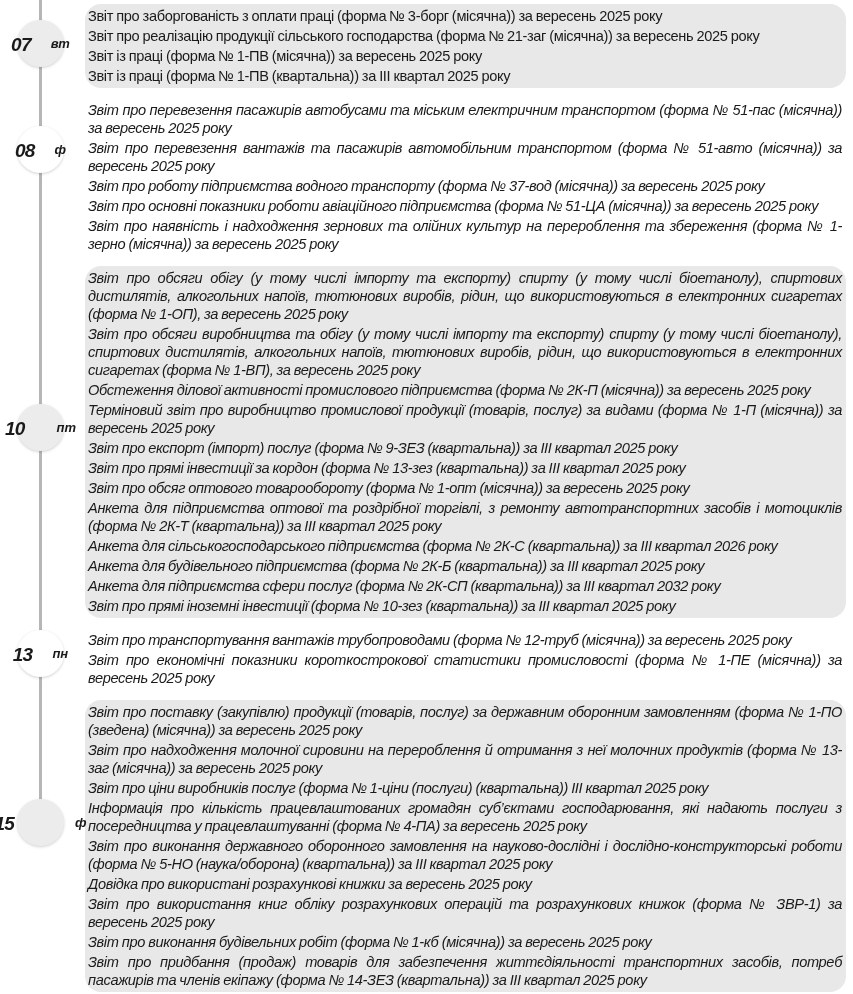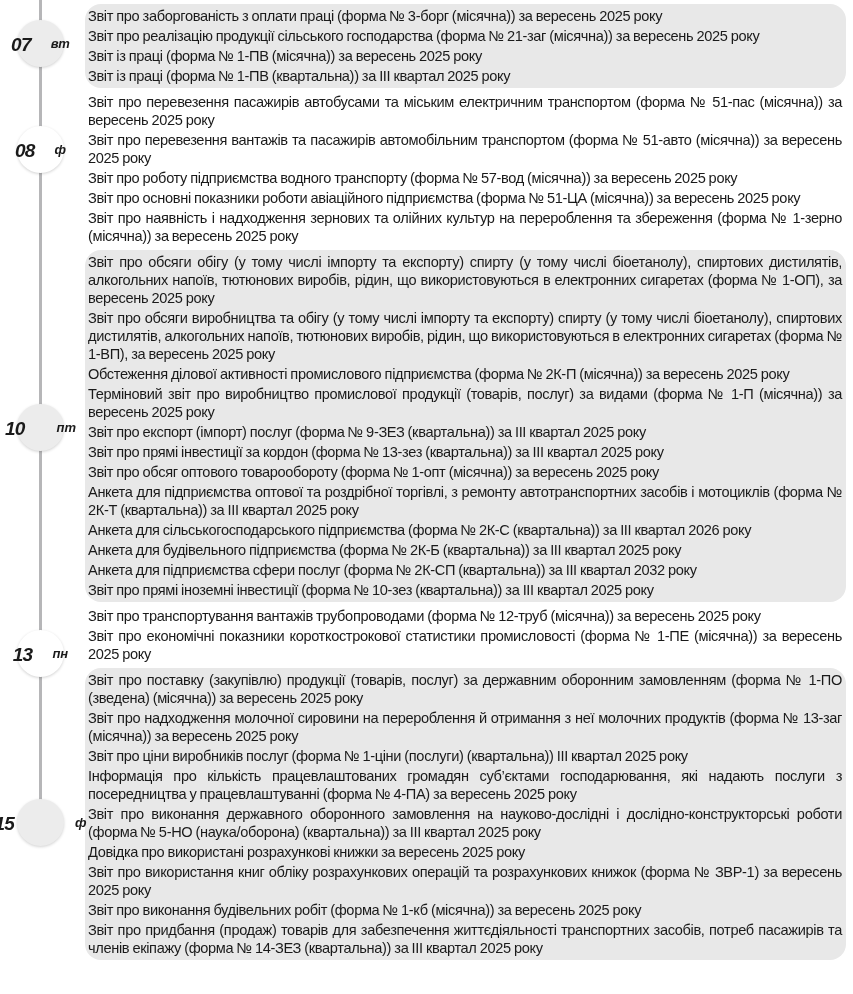--- a/index.html
+++ b/index.html
@@ -12,21 +12,21 @@
     position: absolute; left: 0; top: 0; width: 853px;
   }
   .group {
     position: relative;
     margin-left: 85px;
     width: 761px;
     padding: 2px 0 2px 0;
     border-radius: 16px;
   }
   .group.shaded { background: #e8e8e8; }
-  .group + .group { margin-top: 2px; }
+  .group + .group { margin-top: 10px; font-style: italic; }
   .item {
     font-size: 14.6px;
     line-height: 18px;
     padding: 1px 4px 1px 3px;
     text-align: justify;
     letter-spacing: -0.35px;
     word-spacing: -0.5px;
   }
   .group.shaded .item { }
   .line {
@@ -59,21 +59,21 @@
   <div class="group shaded" style="margin-top:4px;">
     <div class="item">Звіт про заборгованість з оплати праці (форма № 3-борг (місячна)) за вересень 2025 року</div>
     <div class="item">Звіт про реалізацію продукції сільського господарства (форма № 21-заг (місячна)) за вересень 2025 року</div>
     <div class="item">Звіт із праці (форма № 1-ПВ (місячна)) за вересень 2025 року</div>
     <div class="item">Звіт із праці (форма № 1-ПВ (квартальна)) за ІІІ квартал 2025 року</div>
   </div>
 
   <div class="group">
     <div class="item">Звіт про перевезення пасажирів автобусами та міським електричним транспортом (форма № 51-пас (місячна)) за вересень 2025 року</div>
     <div class="item">Звіт про перевезення вантажів та пасажирів автомобільним транспортом (форма № 51-авто (місячна)) за вересень 2025 року</div>
-    <div class="item">Звіт про роботу підприємства водного транспорту (форма № 57-вод (місячна)) за вересень 2025 року</div>
+    <div class="item">Звіт про роботу підприємства водного транспорту (форма № 37-вод (місячна)) за вересень 2025 року</div>
     <div class="item">Звіт про основні показники роботи авіаційного підприємства (форма № 51-ЦА (місячна)) за вересень 2025 року</div>
     <div class="item">Звіт про наявність і надходження зернових та олійних культур на перероблення та збереження (форма № 1-зерно (місячна)) за вересень 2025 року</div>
   </div>
 
   <div class="group shaded">
     <div class="item">Звіт про обсяги обігу (у тому числі імпорту та експорту) спирту (у тому числі біоетанолу), спиртових дистилятів, алкогольних напоїв, тютюнових виробів, рідин, що використовуються в електронних сигаретах (форма № 1-ОП), за вересень 2025 року</div>
     <div class="item">Звіт про обсяги виробництва та обігу (у тому числі імпорту та експорту) спирту (у тому числі біоетанолу), спиртових дистилятів, алкогольних напоїв, тютюнових виробів, рідин, що використовуються в електронних сигаретах (форма № 1-ВП), за вересень 2025 року</div>
     <div class="item">Обстеження ділової активності промислового підприємства (форма № 2К-П (місячна)) за вересень 2025 року</div>
     <div class="item">Терміновий звіт про виробництво промислової продукції (товарів, послуг) за видами (форма № 1-П (місячна)) за вересень 2025 року</div>
     <div class="item">Звіт про експорт (імпорт) послуг (форма № 9-ЗЕЗ (квартальна)) за ІІІ квартал 2025 року</div>

